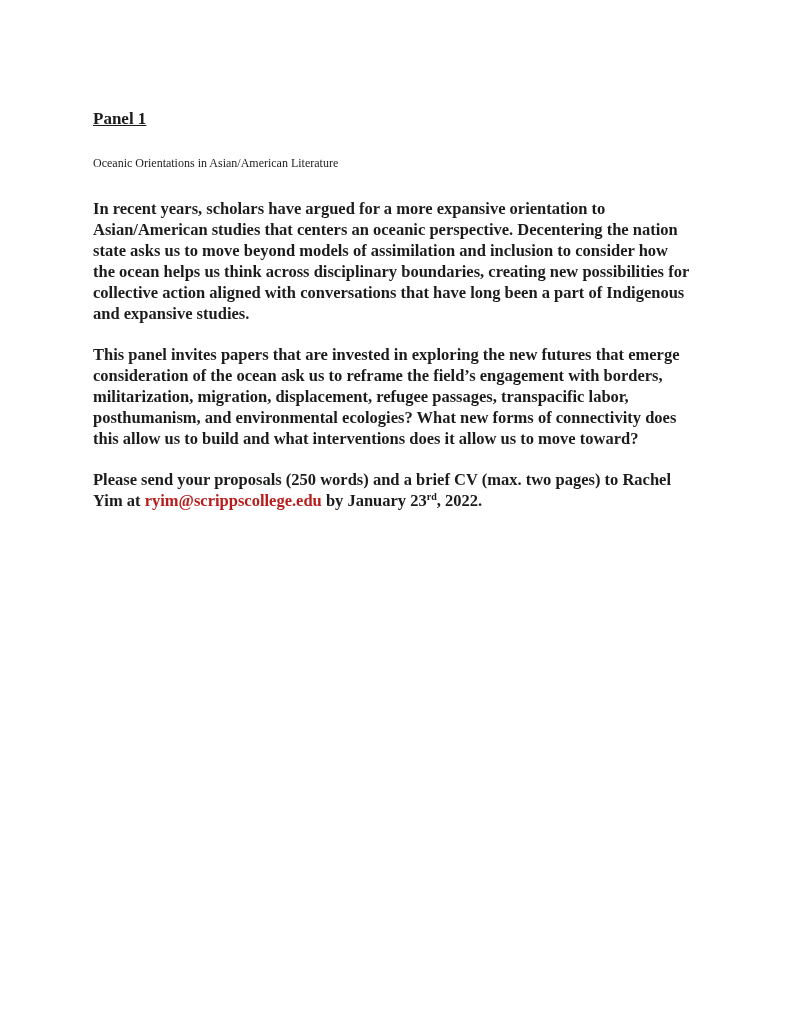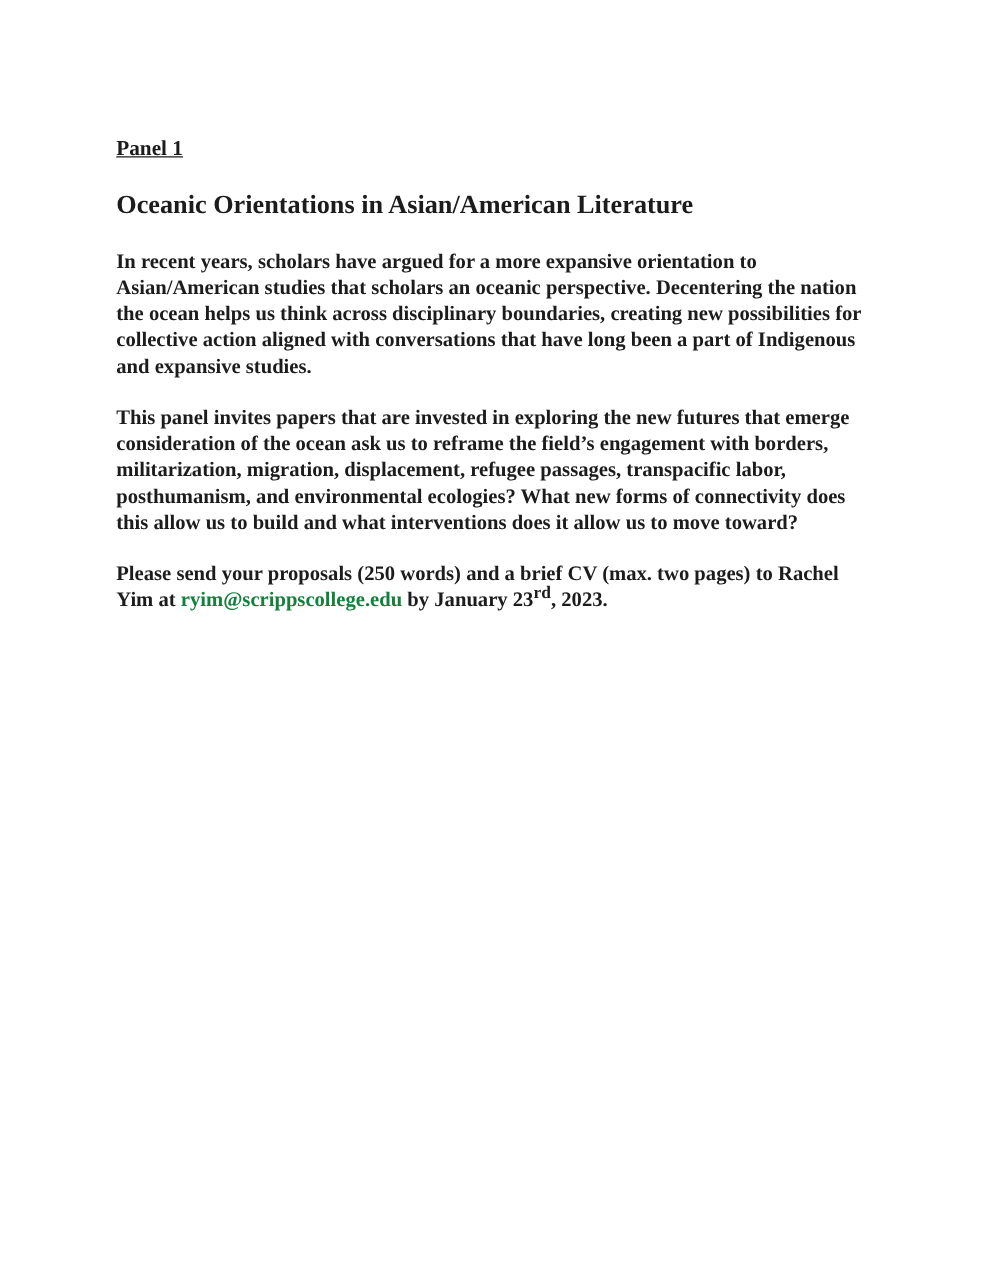--- a/index.html
+++ b/index.html
@@ -23,68 +23,69 @@
     overflow: hidden;
   }
   .panel-label {
     font-size: 17px;
     font-weight: bold;
     text-decoration: underline;
     line-height: 21px;
     margin: 0 0 24px 0;
   }
   .doc-title {
-    font-size: 21px;
-    font-weight: bold;
+    font-size: 12px;
+    font-weight: normal;
     line-height: 21px;
     margin: 0 0 24px 0;
   }
   .para {
     margin: 0 0 20px 0;
   }
   .line {
     font-size: 16.5px;
     line-height: 21px;
     white-space: nowrap;
     font-weight: bold;
   }
   .email-link {
-    color: #15803d;
+    color: #b91c1c;
     text-decoration: none;
     cursor: pointer;
   }
   sup.ord {
-    font-size: 14px;
+    font-size: 10px;
     line-height: 0;
     vertical-align: super;
   }
 </style>
 </head>
 <body>
 
 <div class="page">
 
   <div class="panel-label">Panel 1</div>
 
   <div class="doc-title">Oceanic Orientations in Asian/American Literature</div>
 
   <div class="para">
     <div class="line">In recent years, scholars have argued for a more expansive orientation to</div>
-    <div class="line">Asian/American studies that scholars an oceanic perspective. Decentering the nation</div>
+    <div class="line">Asian/American studies that centers an oceanic perspective. Decentering the nation</div>
+    <div class="line">state asks us to move beyond models of assimilation and inclusion to consider how</div>
     <div class="line">the ocean helps us think across disciplinary boundaries, creating new possibilities for</div>
     <div class="line">collective action aligned with conversations that have long been a part of Indigenous</div>
     <div class="line">and expansive studies.</div>
   </div>
 
   <div class="para">
     <div class="line">This panel invites papers that are invested in exploring the new futures that emerge</div>
     <div class="line">consideration of the ocean ask us to reframe the field’s engagement with borders,</div>
     <div class="line">militarization, migration, displacement, refugee passages, transpacific labor,</div>
     <div class="line">posthumanism, and environmental ecologies? What new forms of connectivity does</div>
     <div class="line">this allow us to build and what interventions does it allow us to move toward?</div>
   </div>
 
   <div class="para">
     <div class="line">Please send your proposals (250 words) and a brief CV (max. two pages) to Rachel</div>
-    <div class="line"><span>Yim at </span><a class="email-link" href="#">ryim@scrippscollege.edu</a><span> by January 23</span><sup class="ord">rd</sup><span>, 2023.</span></div>
+    <div class="line"><span>Yim at </span><a class="email-link" href="#">ryim@scrippscollege.edu</a><span> by January 23</span><sup class="ord">rd</sup><span>, 2022.</span></div>
   </div>
 
 </div>
 
 </body></html>

